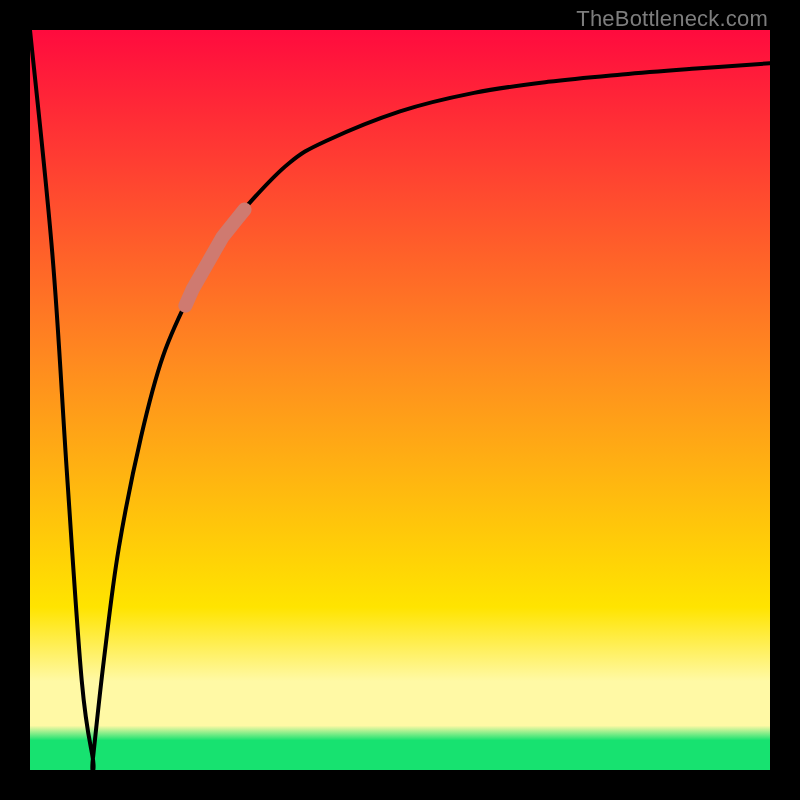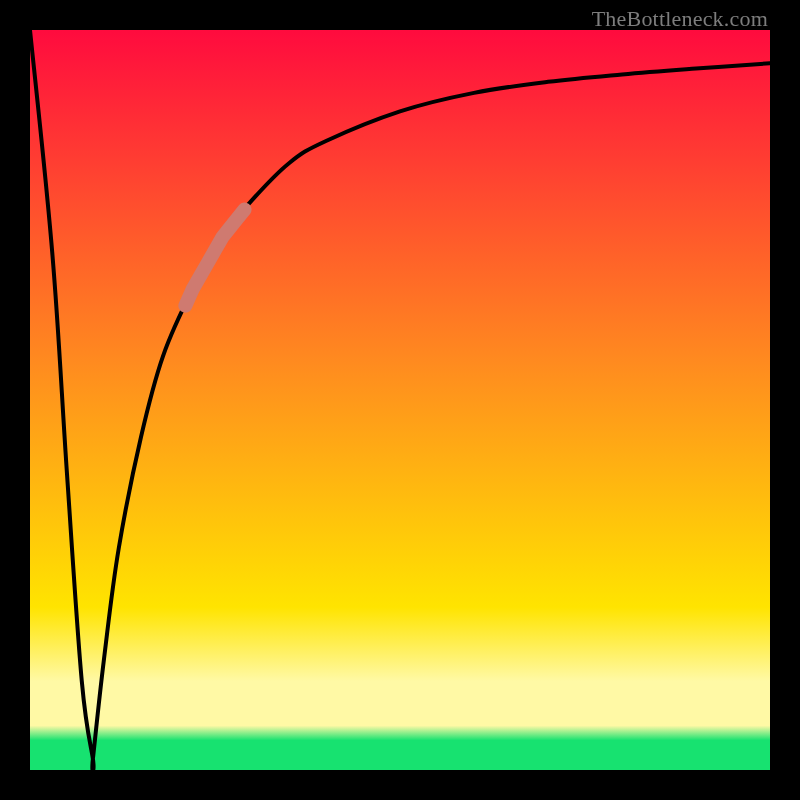--- a/index.html
+++ b/index.html
@@ -9,21 +9,20 @@
     height: 800px;
     overflow: hidden;
     background: #000;
     font-family: Arial, Helvetica, sans-serif;
   }
   .stage {
     position: relative;
     width: 800px;
     height: 800px;
     background: #000;
-    font-family: Liberation Serif, serif;
   }
   .plot-area {
     position: absolute;
     left: 30px;
     top: 30px;
     width: 740px;
     height: 740px;
     overflow: hidden;
   }
   .gradient-bg {

